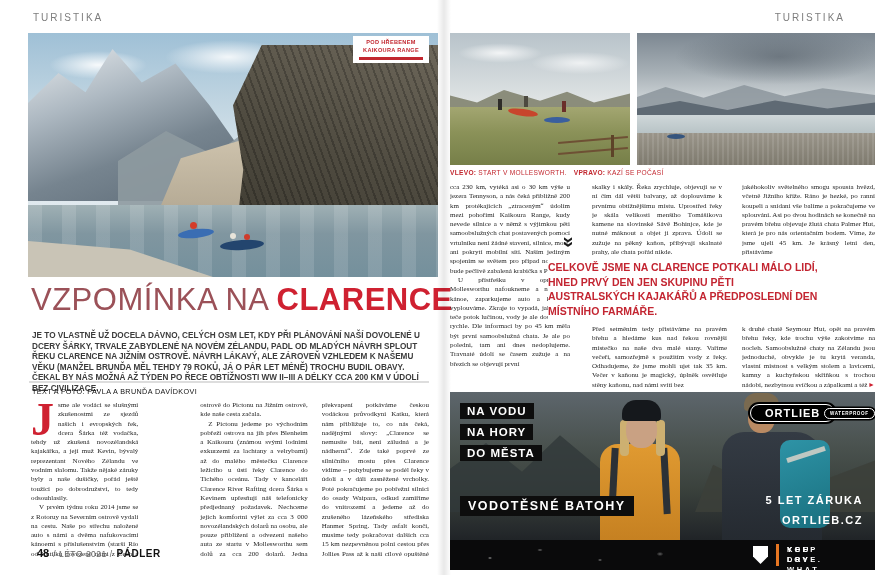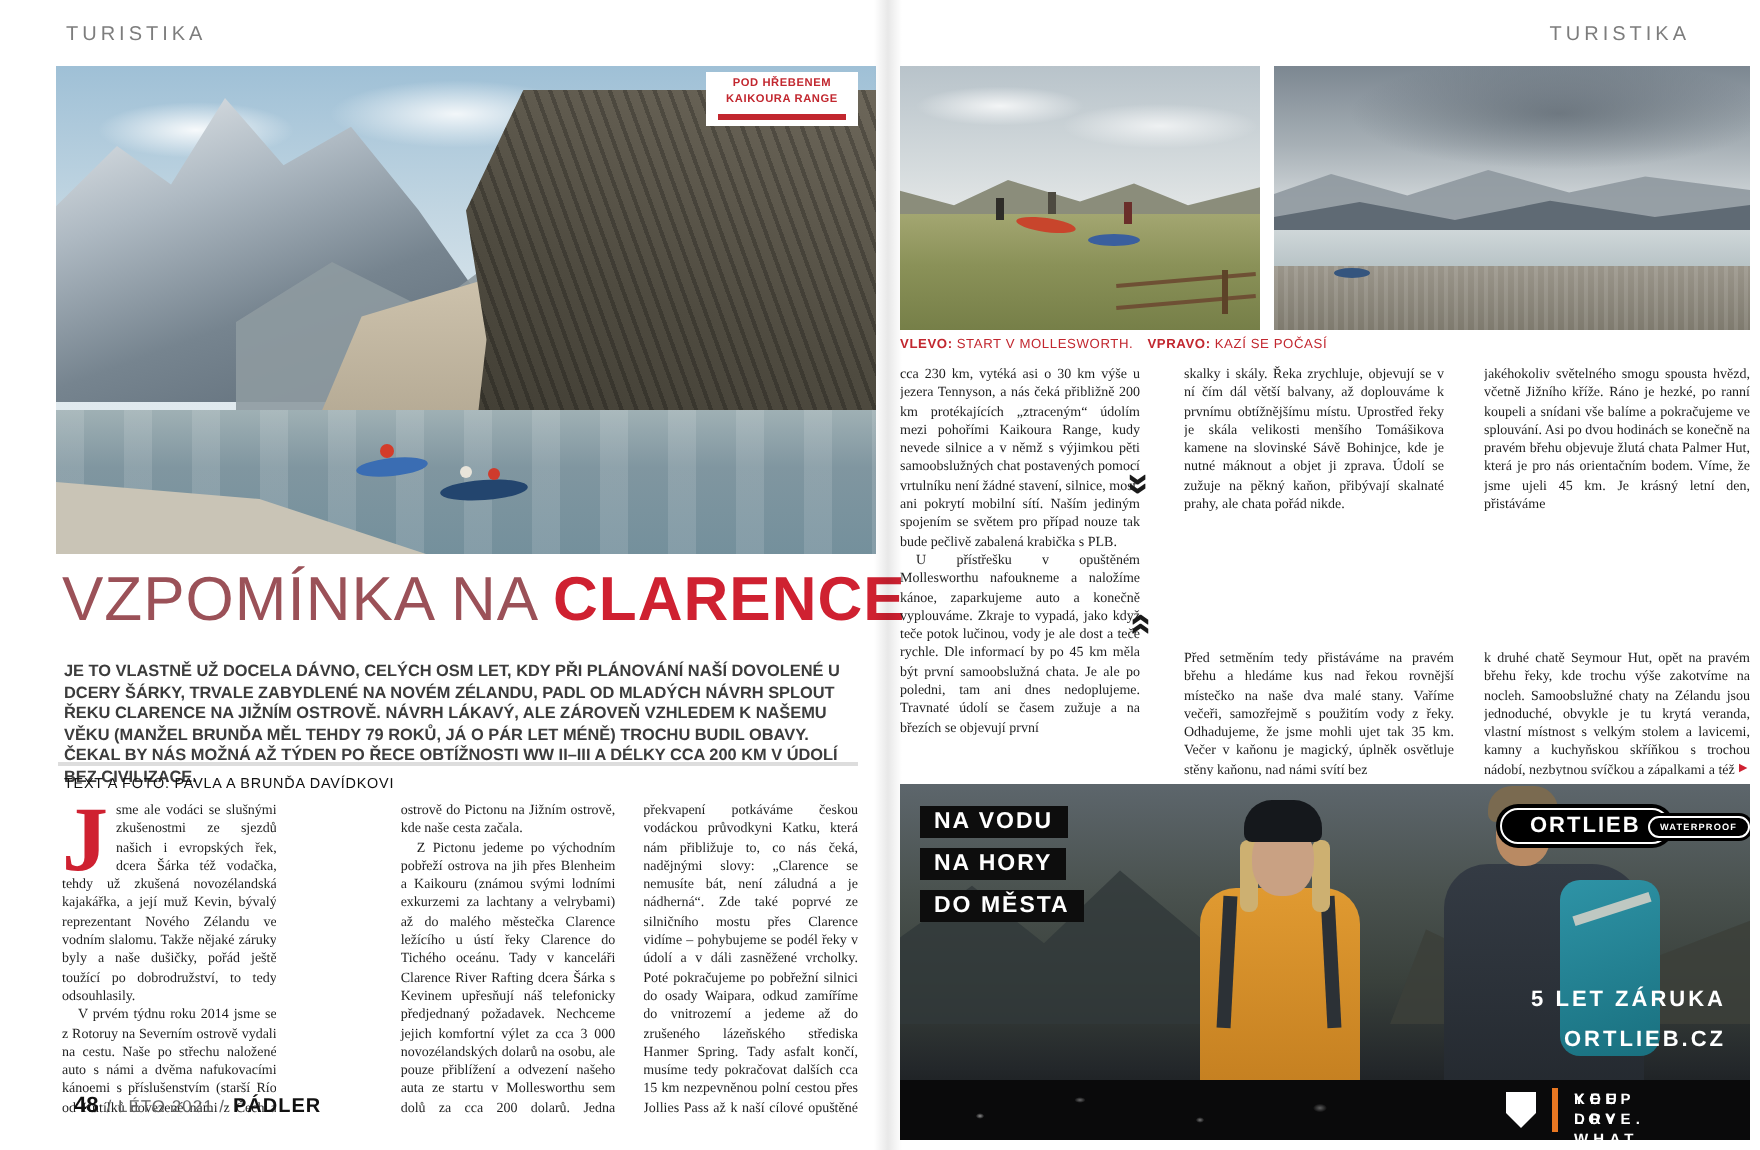--- a/index.html
+++ b/index.html
@@ -213,20 +213,21 @@
     <p>U přístřešku v opuštěném Mollesworthu nafoukneme a naložíme kánoe, zaparkujeme auto a konečně vyplouváme. Zkraje to vypadá, jako když teče potok lučinou, vody je ale dost a teče rychle. Dle informací by po 45 km měla být první samoobslužná chata. Je ale po poledni, tam ani dnes nedoplujeme. Travnaté údolí se časem zužuje a na březích se objevují první</p>
   </div>
   <div class="abs" style="left:142px;top:0;width:283px;height:205px;">
     <div class="bodycol abs" style="left:0;top:0;width:130px;height:74px;">
       <p>skalky i skály. Řeka zrychluje, objevují se v ní čím dál větší balvany, až doplouváme k prvnímu obtížnějšímu místu. Uprostřed řeky je skála velikosti menšího Tomášikova kamene na slovinské Sávě Bohinjce, kde je nutné máknout a objet ji zprava. Údolí se zužuje na pěkný kaňon, přibývají skalnaté prahy, ale chata pořád nikde.</p>
     </div>
     <div class="bodycol abs" style="left:150px;top:0;width:133px;height:74px;">
       <p>jakéhokoliv světelného smogu spousta hvězd, včetně Jižního kříže. Ráno je hezké, po ranní koupeli a snídani vše balíme a pokračujeme ve splouvání. Asi po dvou hodinách se konečně na pravém břehu objevuje žlutá chata Palmer Hut, která je pro nás orientačním bodem. Víme, že jsme ujeli 45 km. Je krásný letní den, přistáváme</p>
     </div>
     <span class="chev down abs" style="left:-28px;top:52px;">»</span>
+    <div class="quote abs" style="left:-44px;top:74px;width:272px;z-index:2;">Celkově jsme na Clarence potkali málo lidí, hned prvý den jen skupinu pěti australských kajakářů a předposlední den místního farmáře.</div>
     <span class="chev up abs" style="left:-28px;top:122px;">»</span>
     <div class="bodycol abs" style="left:0;top:142px;width:135px;height:63px;">
       <p>Před setměním tedy přistáváme na pravém břehu a hledáme kus nad řekou rovnější místečko na naše dva malé stany. Vaříme večeři, samozřejmě s použitím vody z řeky. Odhadujeme, že jsme mohli ujet tak 35 km. Večer v kaňonu je magický, úplněk osvětluje stěny kaňonu, nad námi svítí bez</p>
     </div>
     <div class="bodycol abs" style="left:150px;top:142px;width:133px;height:63px;">
       <p>k druhé chatě Seymour Hut, opět na pravém břehu řeky, kde trochu výše zakotvíme na nocleh. Samoobslužné chaty na Zélandu jsou jednoduché, obvykle je tu krytá veranda, vlastní místnost s velkým stolem a lavicemi, kamny a kuchyňskou skříňkou s trochou nádobí, nezbytnou svíčkou a zápalkami a též</p>
     </div>
     <span class="contmark abs" style="right:0;bottom:0;">►</span>
   </div>
 </div>
@@ -252,20 +253,21 @@
        background:linear-gradient(180deg,#343b44,#23282e);"></div>
   <div style="left:298px;top:10px;width:27px;height:31px;border-radius:45%;background:#b98a63;"></div>
   <div style="left:294px;top:1px;width:35px;height:18px;border-radius:12px 12px 4px 4px;background:#7a6a50;"></div>
   <div style="left:330px;top:48px;width:50px;height:88px;border-radius:10px;
        background:linear-gradient(160deg,#2e93a6,#19707f);"></div>
   <div style="left:336px;top:60px;width:40px;height:5px;background:#bfc8c2;transform:rotate(-18deg);"></div>
 
   <div class="claim" style="left:10px;top:11px;">NA VODU</div>
   <div class="claim" style="left:10px;top:32px;">NA HORY</div>
   <div class="claim" style="left:10px;top:53px;">DO MĚSTA</div>
+  <div class="product" style="left:10px;top:104px;">VODOTĚSNÉ BATOHY</div>
 
   <div class="opill" style="left:300px;top:12px;">ORTLIEB</div>
   <div class="wpill" style="left:374px;top:16px;">WATERPROOF</div>
 
   <div class="adright" style="right:12px;top:102px;">5 LET ZÁRUKA</div>
   <div class="adright" style="right:12px;top:122px;">ORTLIEB.CZ</div>
 
   <div class="adstrip">
     <div class="shield"></div>
     <div class="obar"></div>

